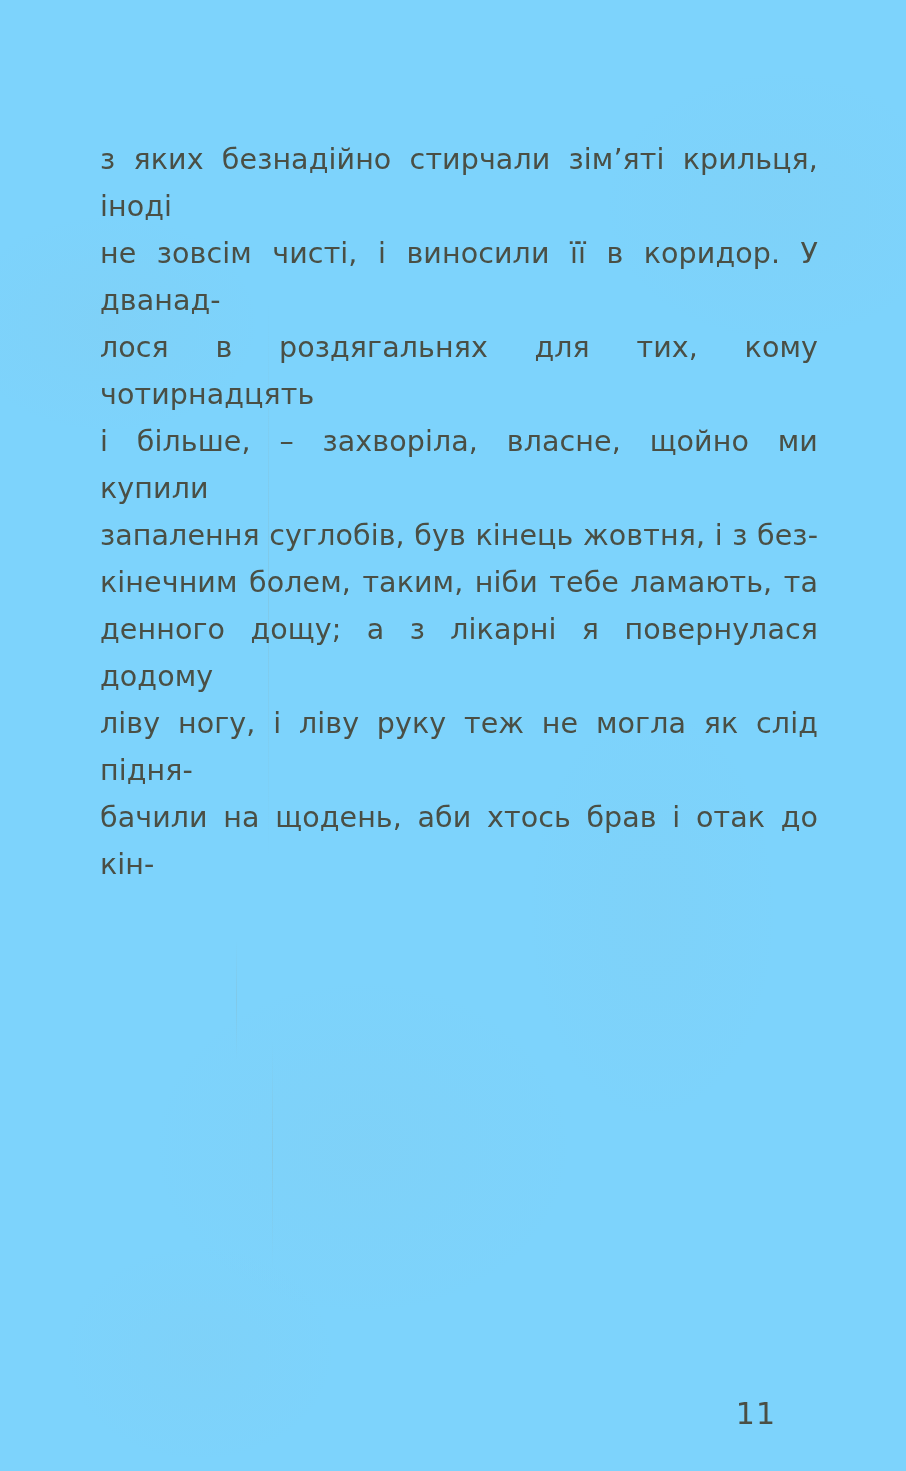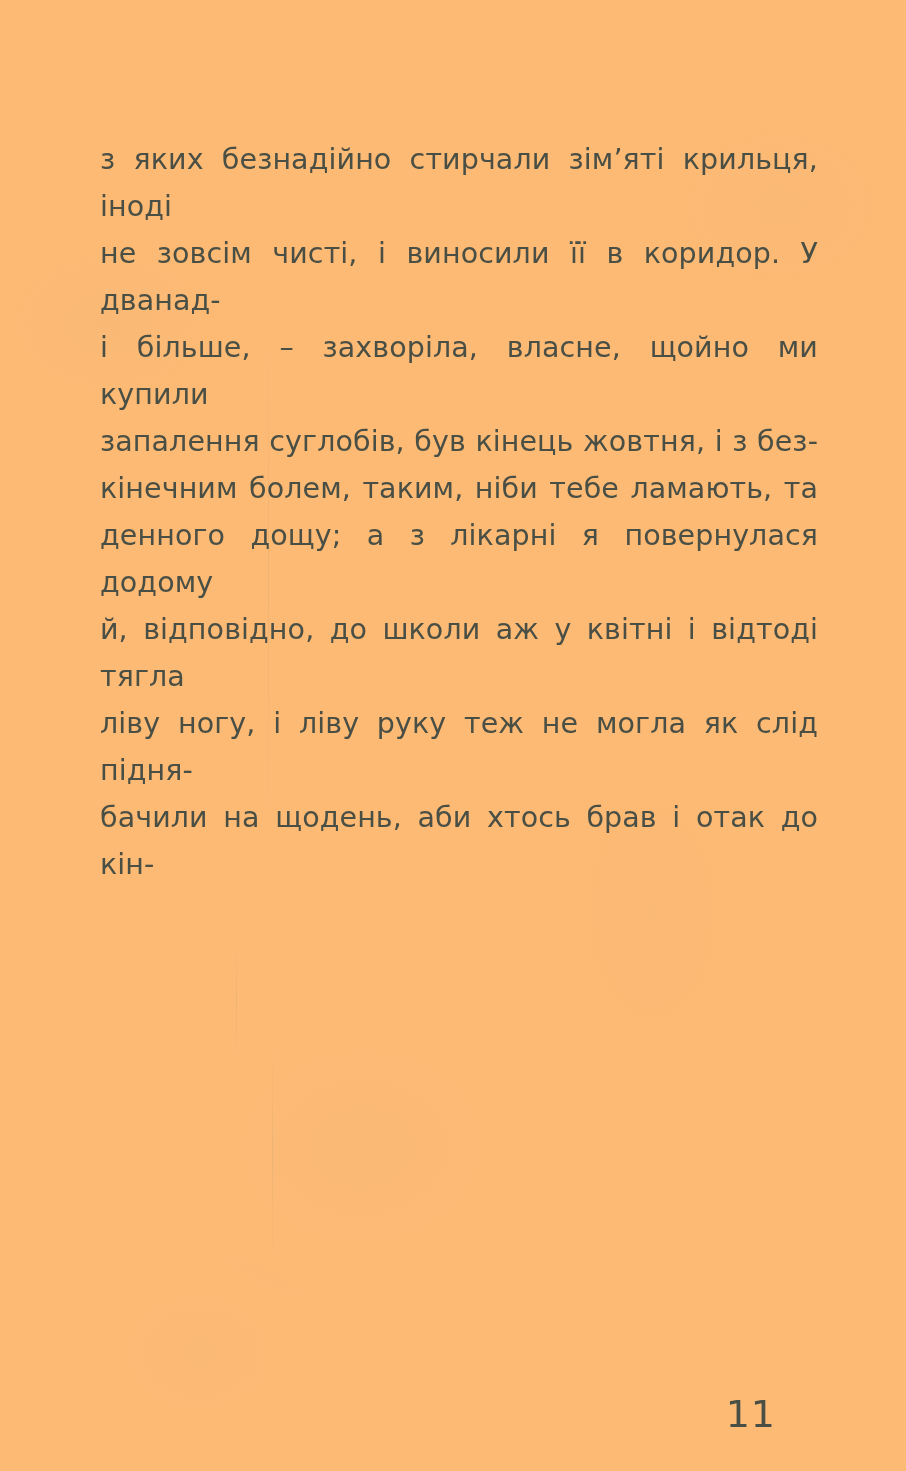--- a/index.html
+++ b/index.html
@@ -7,21 +7,21 @@
     margin: 0;
     padding: 0;
     background: #ffffff;
   }
 
   .page {
     position: relative;
     width: 906px;
     height: 1471px;
     margin: 0 auto;
-    background: #fdba74;
+    background: #7dd3fc;
     overflow: hidden;
     font-family: "DejaVu Sans", "Liberation Sans", sans-serif;
   }
 
   
   .paper-grain {
     position: absolute;
     inset: 0;
     pointer-events: none;
     background:
@@ -71,45 +71,45 @@
   .para .line.just {
     text-align: justify;
     text-align-last: justify;
   }
 
   .folio {
     position: absolute;
     right: 130px;
     top: 1396px;
     color: #4a4f45;
-    font-size: 38px;
+    font-size: 30px;
     line-height: 36px;
     letter-spacing: 1px;
   }
 </style>
 </head>
 <body>
 
 <div class="page">
 
   <div class="paper-grain"></div>
   <div class="crease c1"></div>
   <div class="crease c2"></div>
   <div class="crease c3"></div>
 
   <div class="text-column">
 
     <p class="para">
       <span class="line just">з яких безнадійно стирчали зім’яті крильця, іноді</span>
       <span class="line just">не зовсім чисті, і виносили її в коридор. У дванад-</span>
+      <span class="line just">лося в роздягальнях для тих, кому чотирнадцять</span>
       <span class="line just">і більше, – захворіла, власне, щойно ми купили</span>
       <span class="line just">запалення суглобів, був кінець жовтня, і з без-</span>
       <span class="line just">кінечним болем, таким, ніби тебе ламають, та</span>
       <span class="line just">денного дощу; а з лікарні я повернулася додому</span>
-      <span class="line just">й, відповідно, до школи аж у квітні і відтоді тягла</span>
       <span class="line just">ліву ногу, і ліву руку теж не могла як слід підня-</span>
       <span class="line just">бачили на щодень, аби хтось брав і отак до кін-</span>
 
     </p>
 
   </div>
 
   <div class="folio">11</div>
 
 </div>

